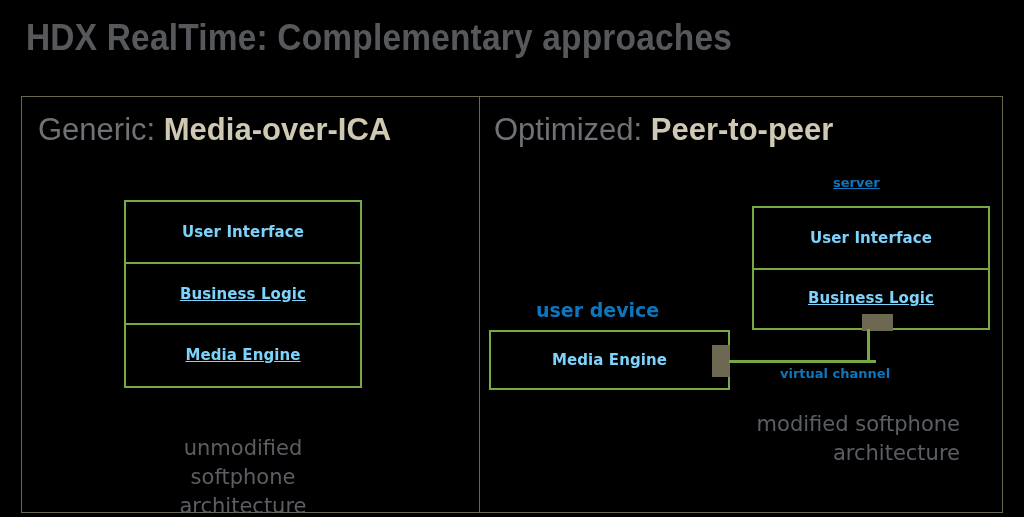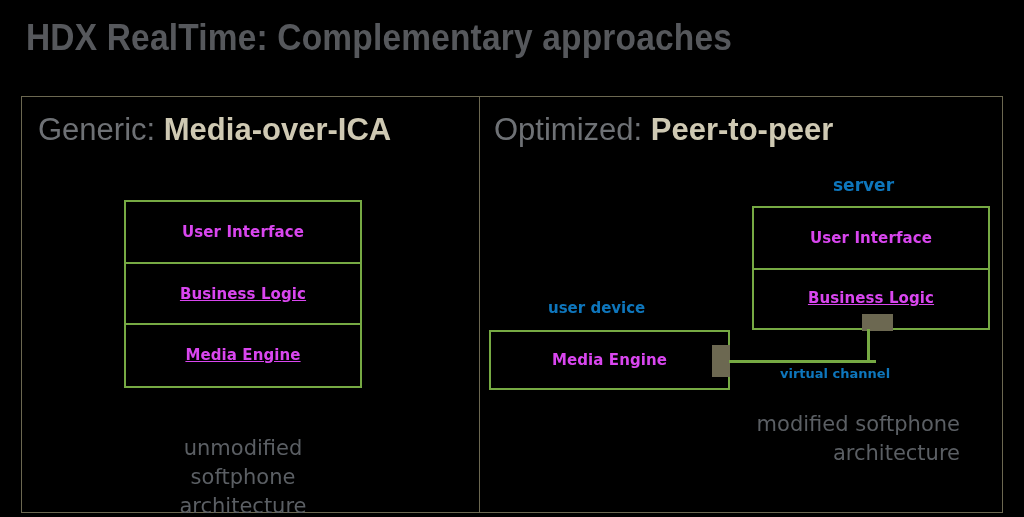--- a/index.html
+++ b/index.html
@@ -60,21 +60,21 @@
     position: absolute;
     box-sizing: border-box;
     border: 2.5px solid #76a943;
     background: #000;
   }
   .layer {
     box-sizing: border-box;
     display: flex;
     align-items: center;
     justify-content: center;
-    color: #d946ef;
+    color: #7dd3fc;
     font-family: "DejaVu Sans", sans-serif;
     font-weight: bold;
     font-size: 15px;
     letter-spacing: 0.1px;
     white-space: nowrap;
     position: relative;
   }
   .layer + .layer { border-top: 2.5px solid #76a943; text-decoration: underline; }
 
   
@@ -91,22 +91,22 @@
   #device-stack .layer { height: 55px; }
 
   
   .blue-label {
     position: absolute;
     color: #0e76bc;
     font-family: "DejaVu Sans", sans-serif;
     font-weight: bold;
     white-space: nowrap;
   }
-  #label-server       { left: 833px; top: 175px; font-size: 17px; }
-  #label-user-device  { left: 536px; top: 299px; font-size: 15px; margin-left: 12px; }
+  #label-server       { left: 833px; top: 175px; font-size: 13px; text-decoration: underline; }
+  #label-user-device  { left: 536px; top: 299px; font-size: 19px; }
   #label-virtual-chan { left: 780px; top: 366px; font-size: 13px; }
 
   
   .nub {
     position: absolute;
     background: #6c6851;
   }
   #nub-device { left: 712px; top: 345px; width: 18px;  height: 32px; }
   #nub-server { left: 862px; top: 314px; width: 31px;  height: 17px; }
 

